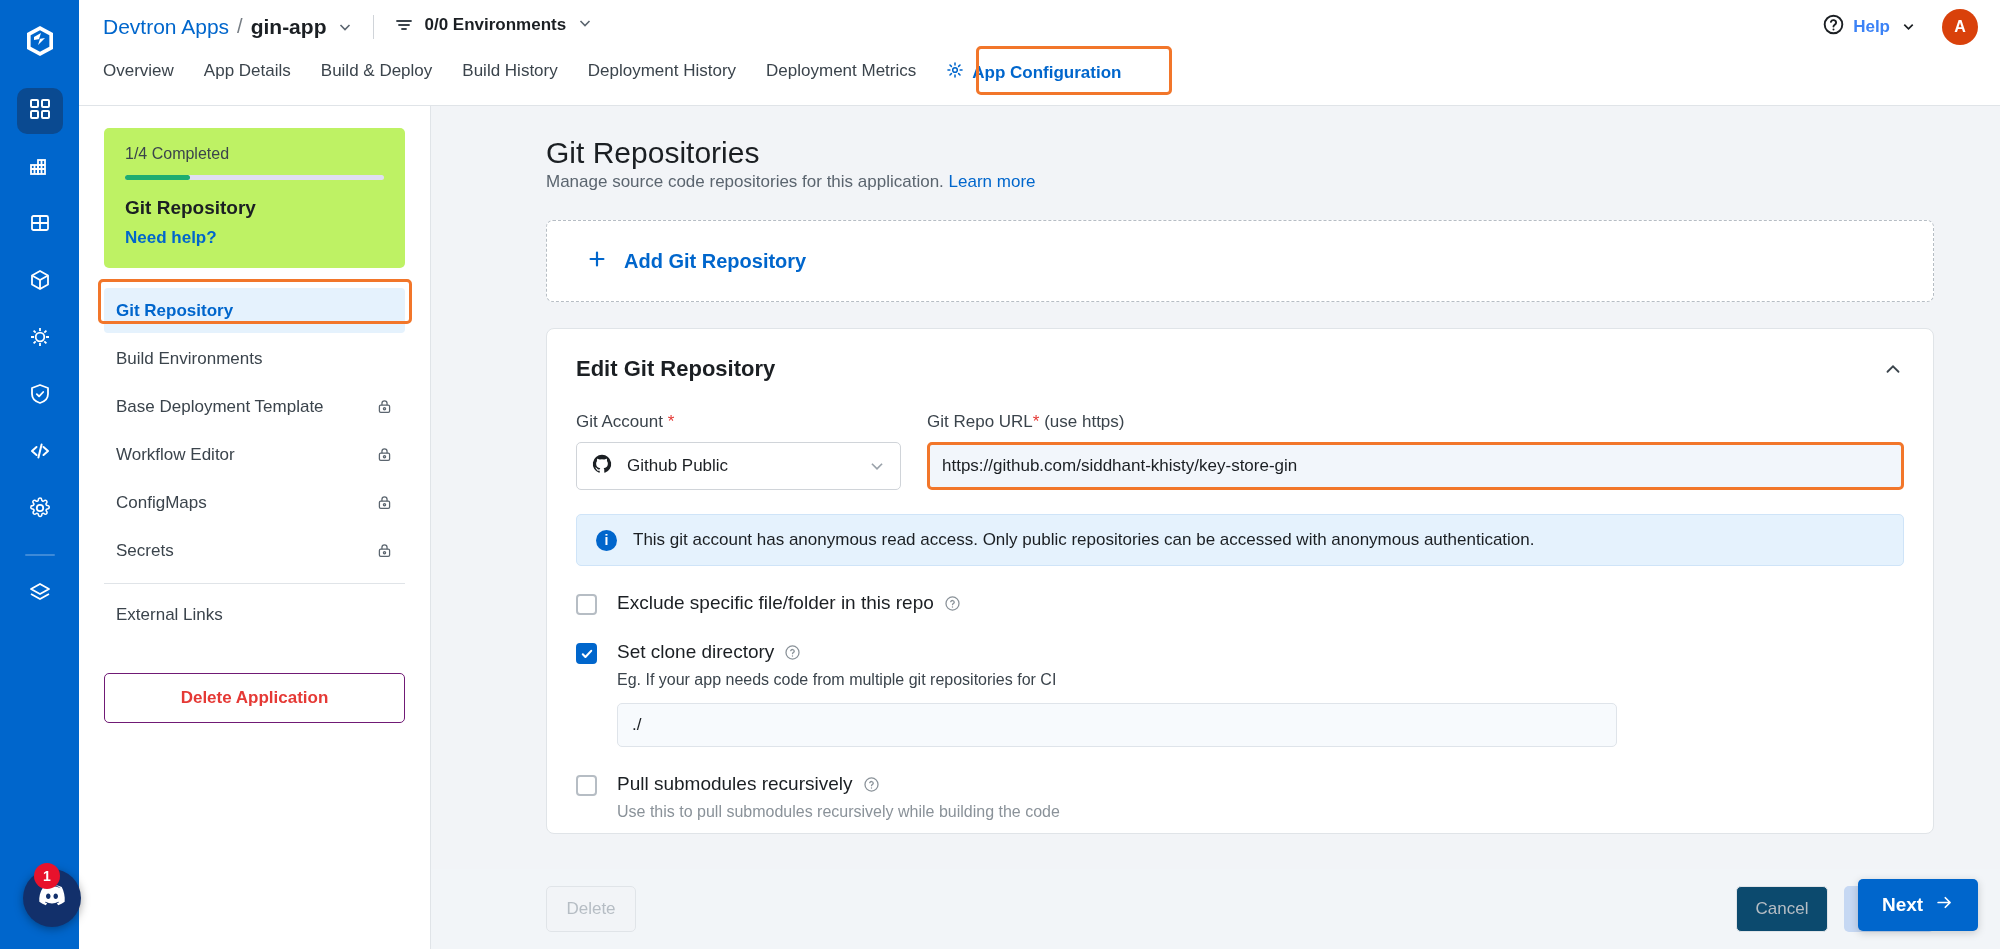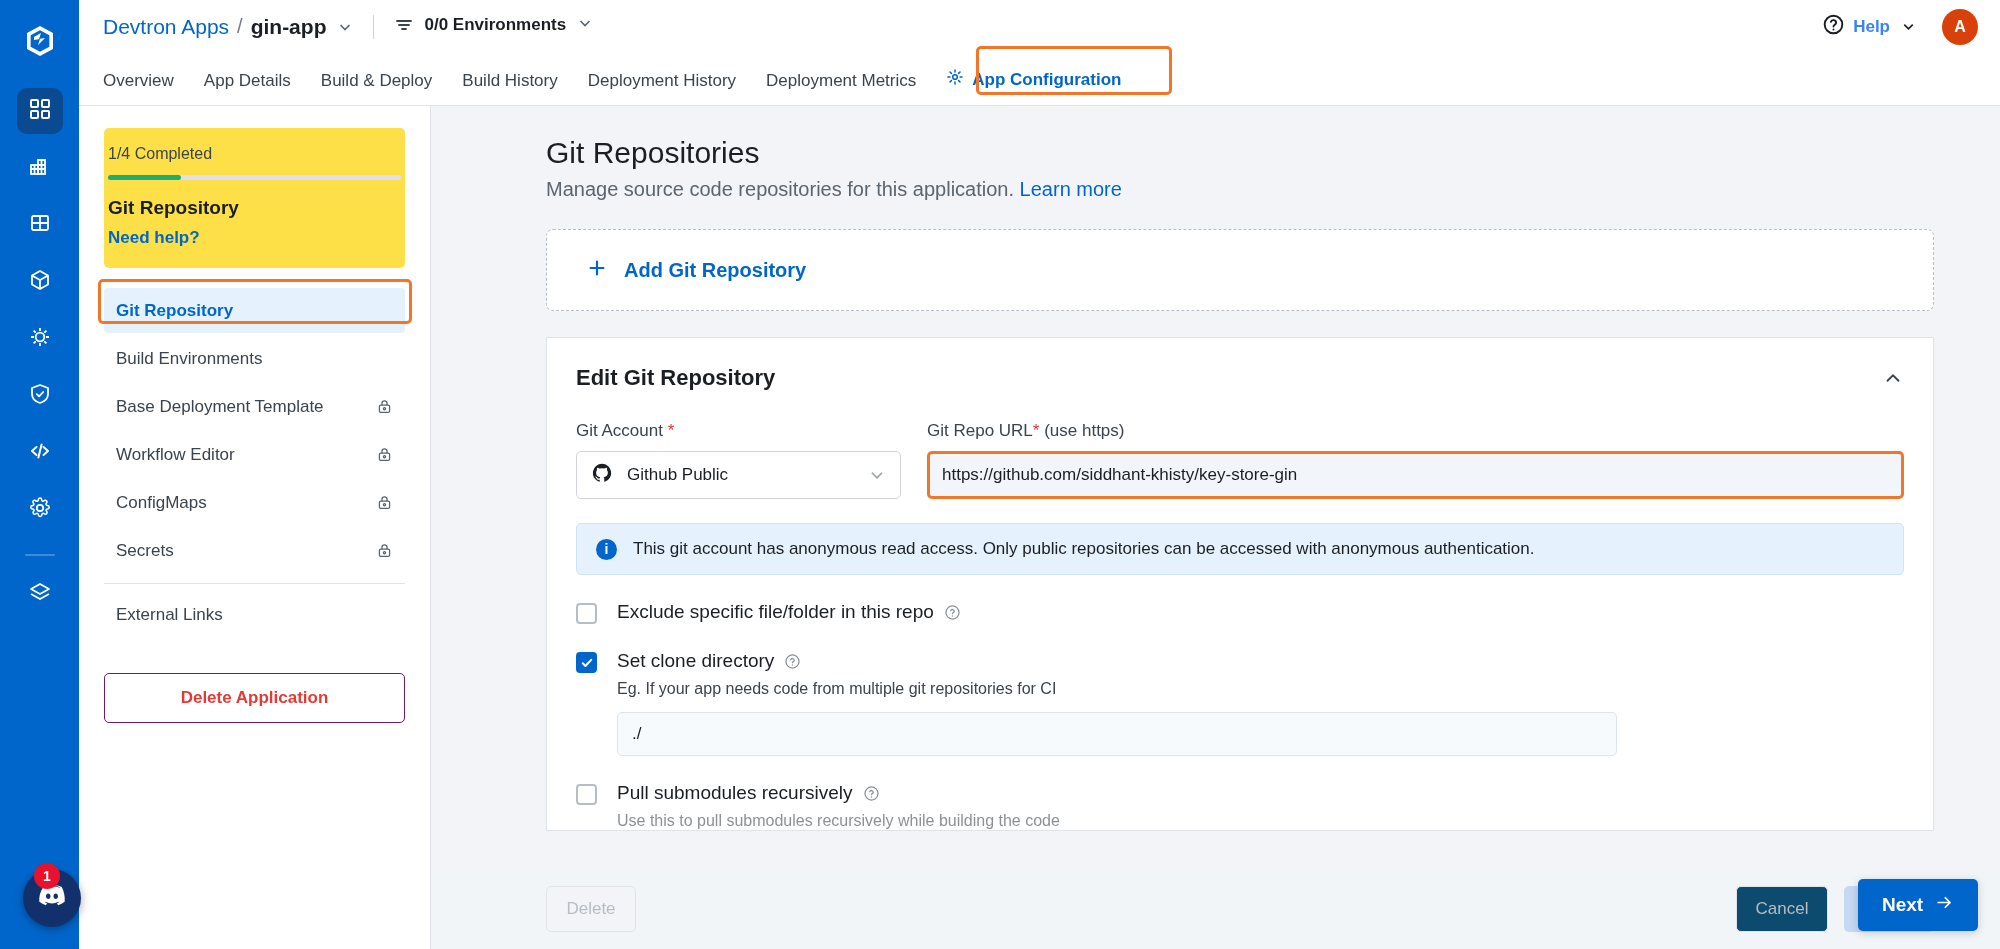--- a/index.html
+++ b/index.html
@@ -60,42 +60,42 @@
   #avatar {
     width: 36px; height: 36px; border-radius: 50%; background: #d9410b;
     color: #fff; font-size: 16px; font-weight: bold;
     display: flex; align-items: center; justify-content: center;
     margin-left: 26px; cursor: pointer;
   }
 
   
   #tabbar {
     position: absolute; left: 79px; top: 53px; right: 0; height: 53px;
-    background: #fff; display: flex; align-items: flex-end;
+    background: #fff; display: flex; align-items: flex-start;
     padding-left: 24px; border-bottom: 1px solid #e0e4e8;
   }
   .tab {
     font-size: 17px; color: #3b444c; padding: 8px 0 14px;
     margin-right: 30px; cursor: pointer; white-space: nowrap;
   }
   .tab.active {
     color: #0066cc; font-weight: bold;
     display: flex; align-items: center; gap: 8px;
   }
   #tab-highlight {
     position: absolute; left: 976px; top: 46px; width: 196px; height: 49px;
     border: 3px solid #f2762a; border-radius: 5px; pointer-events: none; z-index: 5;
   }
 
   
   #sidebar {
     position: absolute; left: 79px; top: 106px; width: 352px; bottom: 0;
     background: #fff; border-right: 1px solid #e0e4e8; padding: 22px 25px 0;
   }
-  #progress-card { background: #fde047; border-radius: 5px; padding: 17px 4px 20px; }
+  #progress-card { background: #bef264; border-radius: 5px; padding: 17px 21px 20px; }
   #progress-label { font-size: 16px; color: #3b444c; }
   #progress-track { height: 5px; background: #e0dff0; border-radius: 3px; margin: 12px 0 17px; }
   #progress-fill { height: 100%; width: 25%; background: #1dad70; border-radius: 3px; }
   #progress-title { font-size: 19px; font-weight: bold; color: #1b1f23; }
   #need-help { font-size: 17px; font-weight: bold; color: #0066cc; margin-top: 9px; cursor: pointer; }
 
   #navlist { margin-top: 20px; }
   .navitem {
     display: flex; align-items: center; height: 45px;
     padding: 0 12px; font-size: 17px; color: #3b444c;
@@ -115,33 +115,33 @@
     background: #fff;
   }
 
   
   #main {
     position: absolute; left: 431px; top: 106px; right: 0; bottom: 0;
     background: #f2f4f7; overflow: hidden;
   }
   #main-inner { padding: 30px 66px 0 115px; }
   #page-title { font-size: 30px; color: #1b1f23; }
-  #page-sub { font-size: 20px; color: #5b656f; margin-top: 8px; }
+  #page-sub { font-size: 17px; color: #5b656f; margin-top: 2px; }
   #page-sub a { color: #0066cc; text-decoration: none; cursor: pointer; }
 
   #add-repo-card {
     margin-top: 28px; height: 82px; background: #fff;
     border: 1px dashed #b6bdc4; border-radius: 7px;
     display: flex; align-items: center; padding-left: 39px; cursor: pointer;
   }
   #add-repo-label { font-size: 20px; font-weight: bold; color: #0066cc; margin-left: 16px; }
 
   #edit-card {
     margin-top: 26px; background: #fff; border: 1px solid #e0e4e8;
-    border-radius: 0; padding: 27px 29px 0;
+    border-radius: 8px; padding: 27px 29px 12px;
   }
   #edit-head { display: flex; align-items: center; }
   #edit-title { font-size: 22px; font-weight: bold; color: #1b1f23; }
   #collapse-btn { margin-left: auto; cursor: pointer; display: flex; }
 
   .form-row { display: flex; gap: 26px; margin-top: 30px; }
   .field-lbl { font-size: 17px; color: #3b444c; margin-bottom: 10px; }
   .req { color: #e53935; }
   .col-account { width: 325px; }
   .col-url { flex: 1; }

